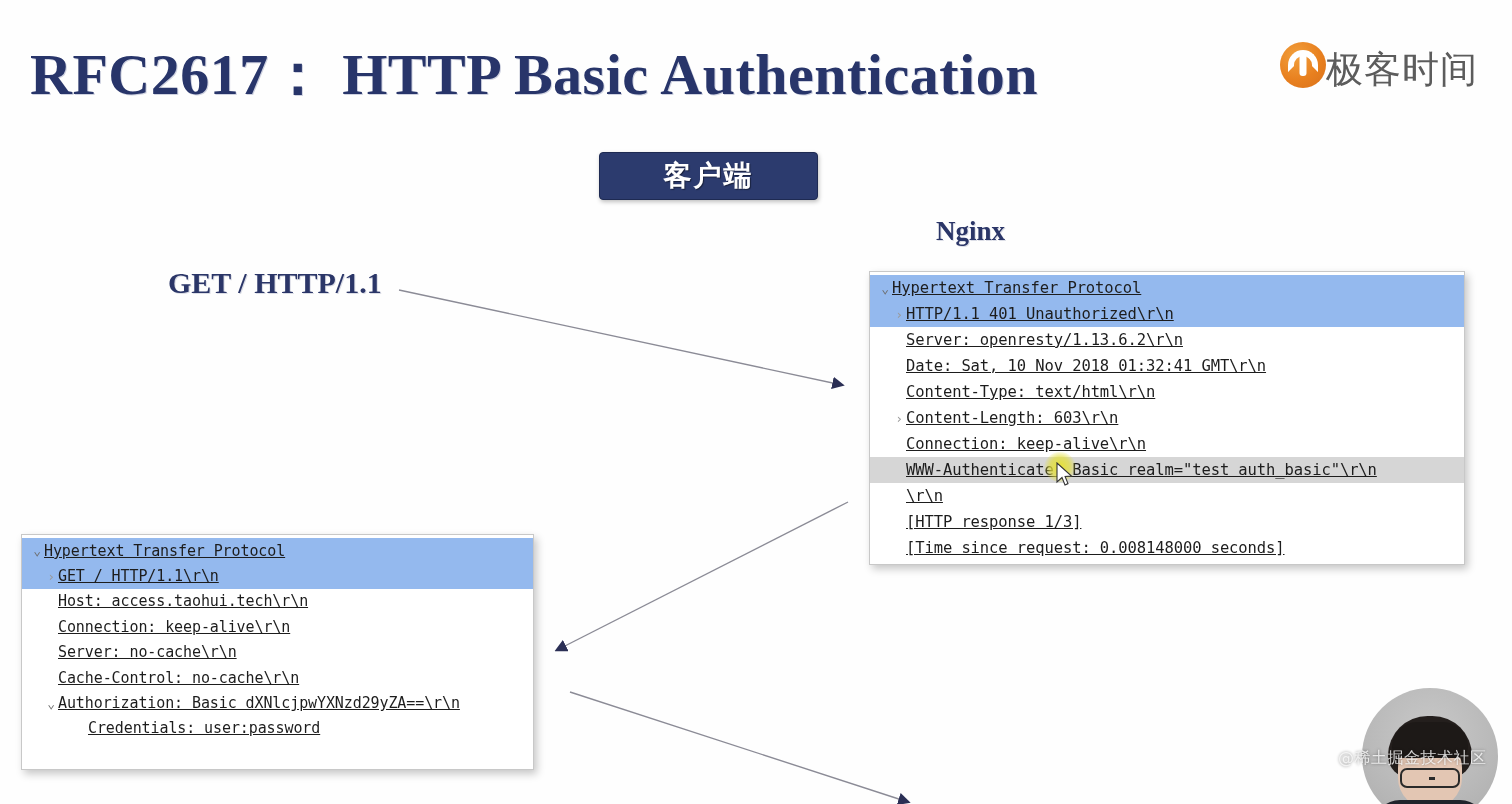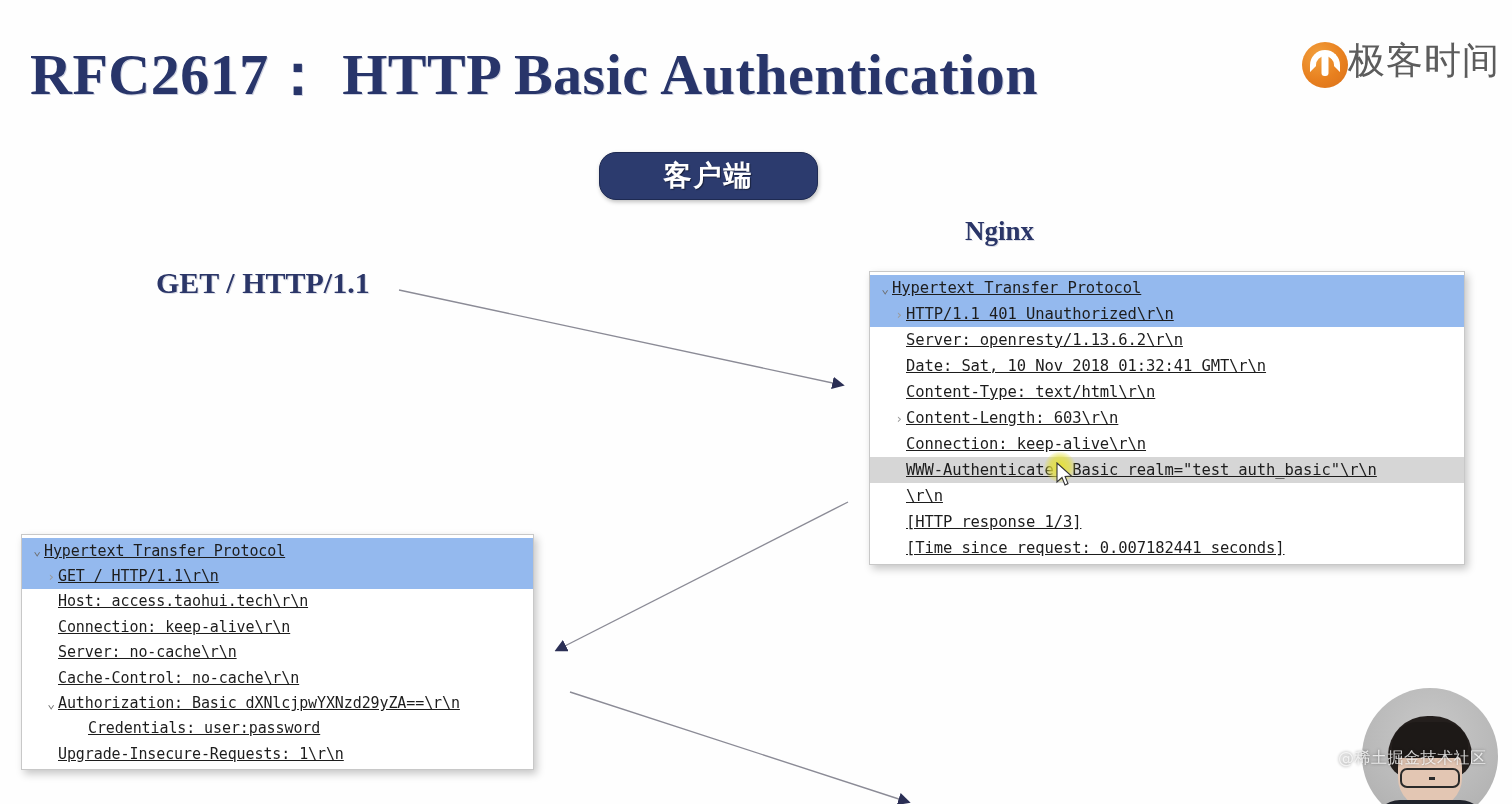--- a/index.html
+++ b/index.html
@@ -25,22 +25,22 @@
     font-size: 58px;
     letter-spacing: 0.5px;
     color: #28356a;
     white-space: nowrap;
     text-shadow: 1px 1px 0 rgba(120,130,170,0.35);
   }
 
   
   #brand {
     position: absolute;
-    right: 12px; top: 42px;
-    display: flex; align-items: flex-start; 
+    right: 34px; top: 42px;
+    display: flex; align-items: flex-end; 
   }
   #brand-mark {
     width: 46px; height: 46px;
     border-radius: 50%;
     background: radial-gradient(circle at 35% 30%, #f2a03d 0%, #e8801f 55%, #d9701a 100%);
     position: relative;
   }
   #brand-mark::before {
     content: "";
     position: absolute;
@@ -69,21 +69,21 @@
     line-height: 1;
   }
 
   
   #client-box {
     position: absolute;
     left: 599px; top: 152px;
     width: 219px; height: 48px;
     background: #2c3b6e;
     border: 1px solid #1e2a52;
-    border-radius: 17px;
+    border-radius: 4px;
     display: flex; align-items: center; justify-content: center;
     box-shadow: 1px 2px 4px rgba(0,0,0,0.25);
   }
   #client-box span {
     font-family: "DejaVu Sans", "Liberation Sans", sans-serif;
     color: #ffffff;
     font-size: 28px;
     font-weight: bold;
     letter-spacing: 2px;
     text-shadow: 1px 1px 1px rgba(0,0,0,0.45);
@@ -91,22 +91,22 @@
 
   
   .serif-label {
     position: absolute;
     font-family: "Liberation Serif", "DejaVu Serif", serif;
     font-weight: bold;
     color: #2b3668;
     white-space: nowrap;
     text-shadow: 1px 1px 0 rgba(140,145,175,0.30);
   }
-  #label-nginx { left: 936px; top: 216px; font-size: 27px; margin-left: 29px; }
-  #label-get   { left: 156px; top: 266px; font-size: 30px; }
+  #label-nginx { left: 936px; top: 216px; font-size: 27px; }
+  #label-get   { left: 168px; top: 266px; font-size: 30px; }
 
   
   #arrows {
     position: absolute;
     left: 0; top: 0;
     width: 1512px; height: 804px;
     pointer-events: none;
   }
 
   
@@ -300,21 +300,21 @@
       <div class="ws-row ws-indent-1">
         <span class="ws-twisty blank">&nbsp;</span>
         <span class="ws-text">\r\n</span>
       </div>
       <div class="ws-row ws-indent-1">
         <span class="ws-twisty blank">&nbsp;</span>
         <span class="ws-text">[HTTP response 1/3]</span>
       </div>
       <div class="ws-row ws-indent-1">
         <span class="ws-twisty blank">&nbsp;</span>
-        <span class="ws-text">[Time since request: 0.007182441 seconds]</span>
+        <span class="ws-text">[Time since request: 0.008148000 seconds]</span>
       </div>
     </div>
 
   <div id="panel-request" class="ws-panel">
       <div class="ws-row ws-indent-0 sel">
         <span class="ws-twisty open">⌄</span>
         <span class="ws-text">Hypertext Transfer Protocol</span>
       </div>
       <div class="ws-row ws-indent-1 sel">
         <span class="ws-twisty">›</span>
@@ -336,24 +336,20 @@
         <span class="ws-twisty blank">&nbsp;</span>
         <span class="ws-text">Cache-Control: no-cache\r\n</span>
       </div>
       <div class="ws-row ws-indent-1">
         <span class="ws-twisty open">⌄</span>
         <span class="ws-text">Authorization: Basic dXNlcjpwYXNzd29yZA==\r\n</span>
       </div>
       <div class="ws-row ws-indent-2">
         <span class="ws-twisty blank">&nbsp;</span>
         <span class="ws-text">Credentials: user:password</span>
-      </div>
-      <div class="ws-row ws-indent-1">
-        <span class="ws-twisty blank">&nbsp;</span>
-        <span class="ws-text">Upgrade-Insecure-Requests: 1\r\n</span>
       </div>
     </div>
 
   <div id="cursor-glow"></div>
   <svg id="mouse-pointer" viewBox="0 0 18 26">
     <path d="M1,1 L1,20 L6,15.5 L9,23 L12,21.6 L9.1,14.4 L15.5,14 Z" fill="#ffffff" stroke="#333333" stroke-width="1.1"></path>
   </svg>
 
   <div id="webcam">
     <div class="hair"></div>

